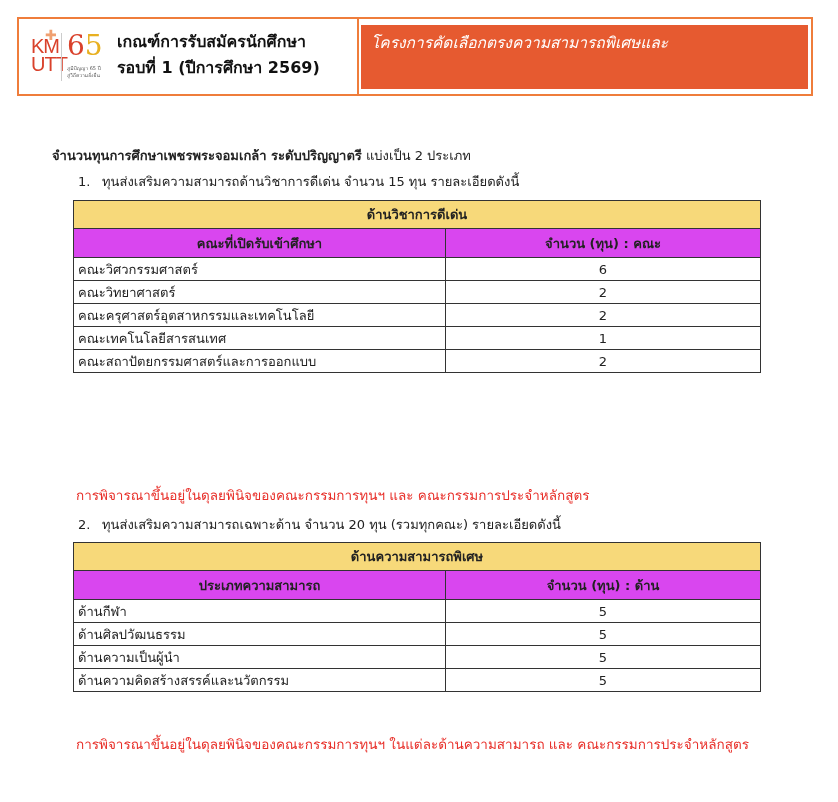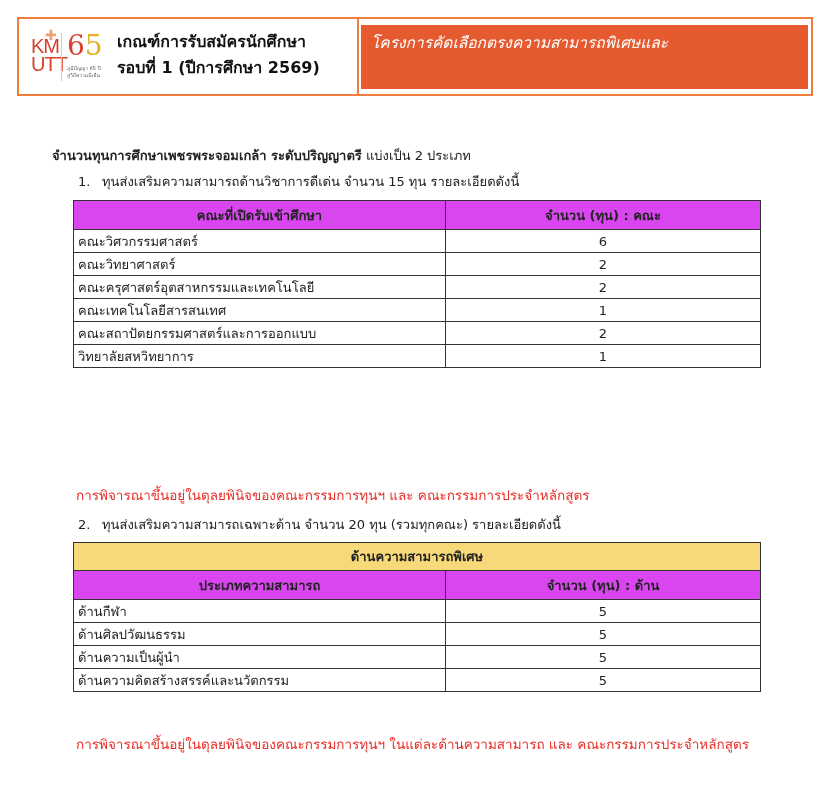--- a/index.html
+++ b/index.html
@@ -69,20 +69,23 @@
 <div class="item" style="left:78px; top:173px;">
   <span class="num">1.</span><span>ทุนส่งเสริมความสามารถด้านวิชาการดีเด่น จำนวน 15 ทุน รายละเอียดดังนี้</span>
 </div>
 
 <table class="t" style="left:73px; top:200px; width:687px;">
   <colgroup>
       <col style="width:372px">
       <col style="width:315px">
     </colgroup>
   <tbody>
+      <tr class="cap">
+        <th colspan="2">ด้านวิชาการดีเด่น</th>
+      </tr>
   <tr class="hdr">
     <th>คณะที่เปิดรับเข้าศึกษา</th>
     <th>จำนวน (ทุน) : คณะ</th>
   </tr>
   <tr>
         <td>คณะวิศวกรรมศาสตร์</td>
         <td class="n">6</td>
       </tr>
   <tr>
         <td>คณะวิทยาศาสตร์</td>
@@ -92,24 +95,20 @@
         <td>คณะครุศาสตร์อุตสาหกรรมและเทคโนโลยี</td>
         <td class="n">2</td>
       </tr>
   <tr>
         <td>คณะเทคโนโลยีสารสนเทศ</td>
         <td class="n">1</td>
       </tr>
   <tr>
         <td>คณะสถาปัตยกรรมศาสตร์และการออกแบบ</td>
         <td class="n">2</td>
-      </tr>
-  <tr>
-        <td>วิทยาลัยสหวิทยาการ</td>
-        <td class="n">1</td>
       </tr>
 </tbody>
   </table>
 
 <div class="note" style="left:76px; top:472px;margin-top:14px;">การพิจารณาขึ้นอยู่ในดุลยพินิจของคณะกรรมการทุนฯ และ คณะกรรมการประจำหลักสูตร</div>
 
 <div class="item" style="left:78px; top:516px;">
   <span class="num">2.</span><span>ทุนส่งเสริมความสามารถเฉพาะด้าน จำนวน 20 ทุน (รวมทุกคณะ) รายละเอียดดังนี้</span>
 </div>
 

